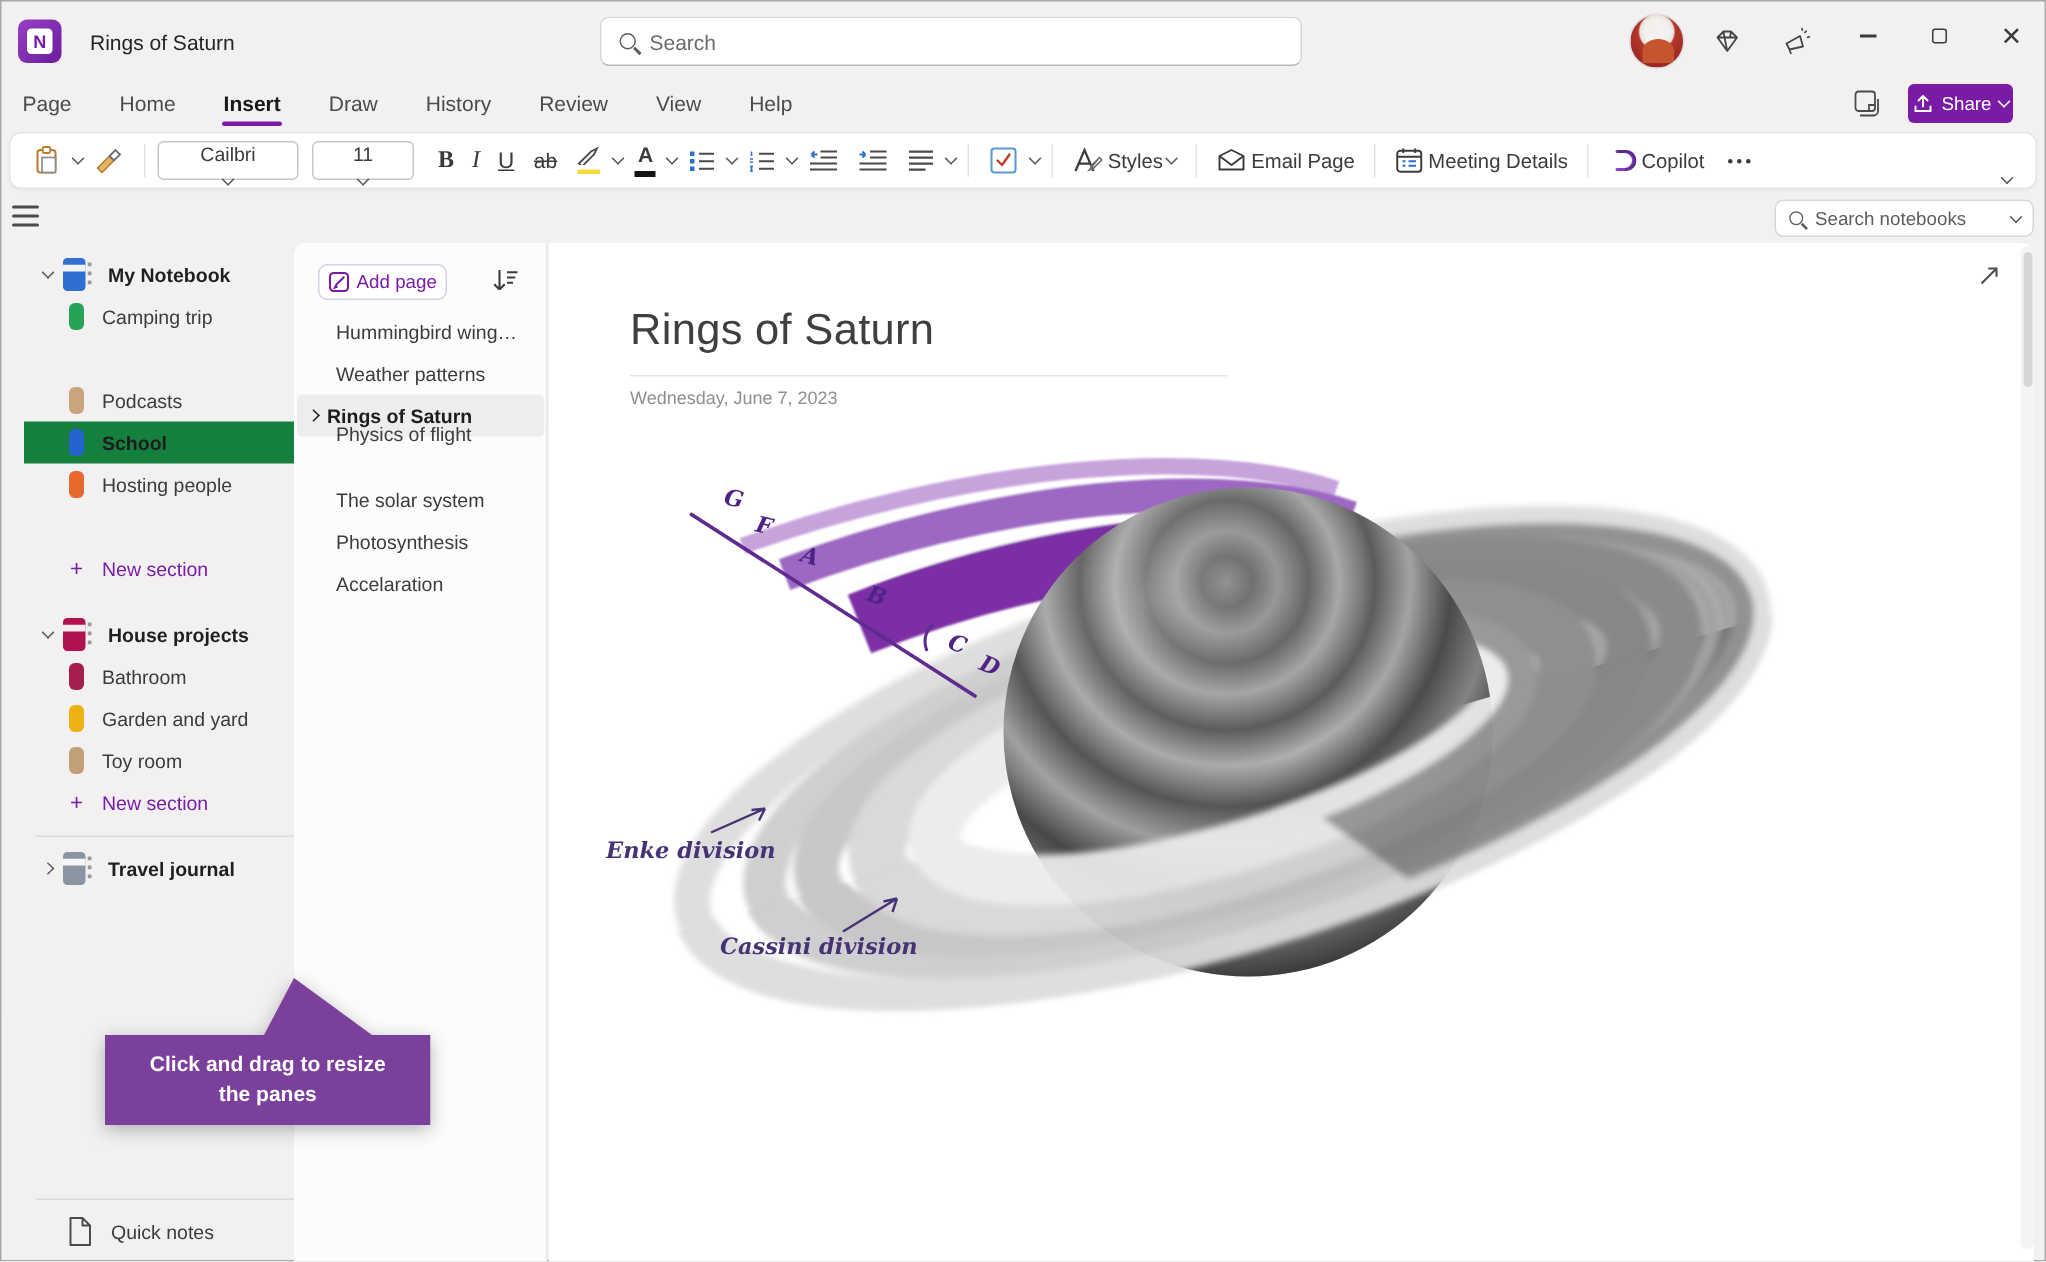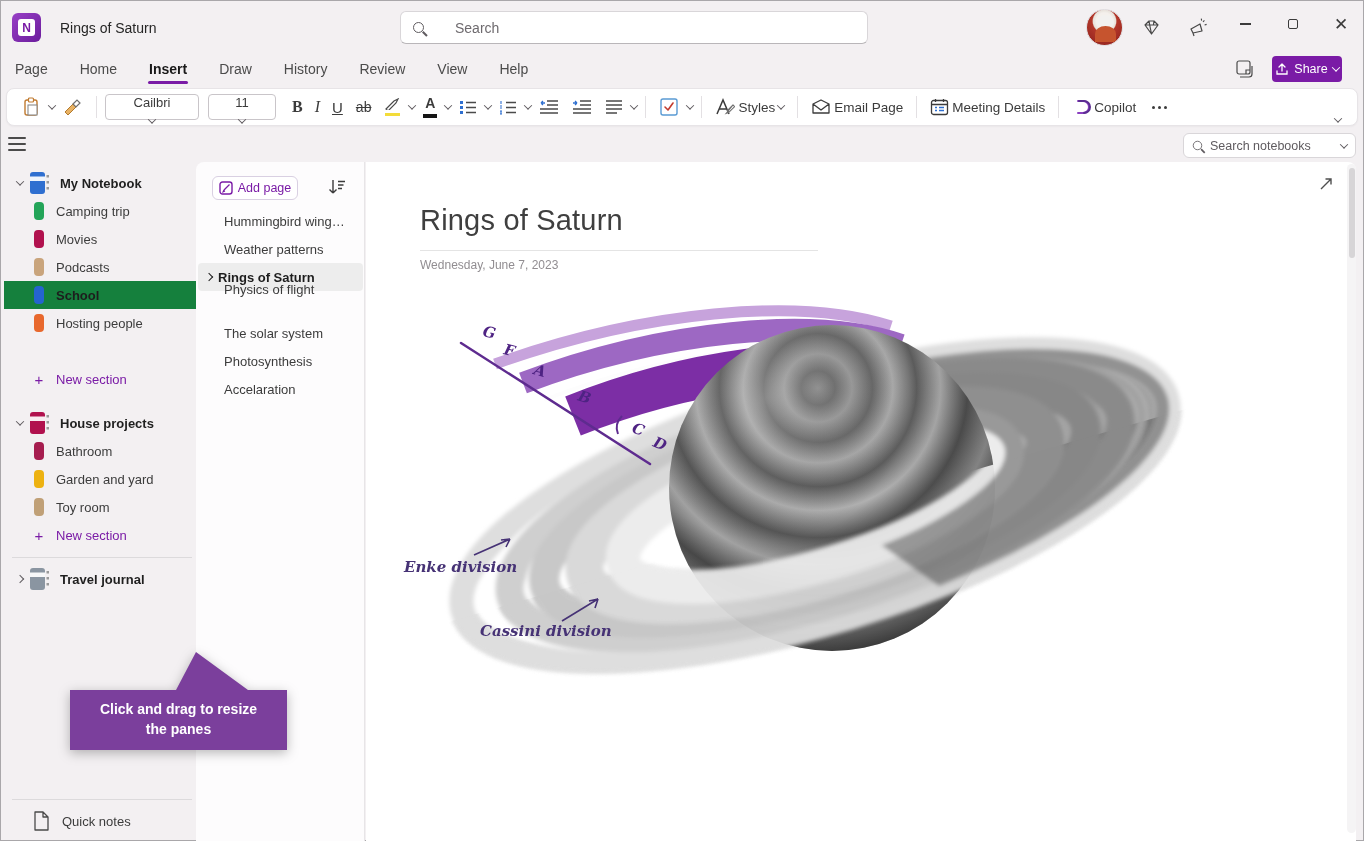--- a/index.html
+++ b/index.html
@@ -12,21 +12,21 @@
   .titlebar { position:absolute; left:0; top:0; width:100%; height:56px; }
   .applogo { position:absolute; left:12px; top:13px; width:29px; height:29px; border-radius:6px;
              background:linear-gradient(135deg,#9840c6,#6b1c9c); color:#fff; font-weight:bold;
              font-size:15px; display:flex; align-items:center; justify-content:center; }
   .applogo span{ background:#fff; color:#7a1ba6; width:17px; height:17px; border-radius:3px;
              display:flex; align-items:center; justify-content:center; font-size:12px; }
   .wintitle { position:absolute; left:60px; top:20px; font-size:14px; color:#252525; }
   .searchbox { position:absolute; left:400px; top:11px; width:468px; height:33px; background:#fff;
                border:1px solid #d9d6d9; border-bottom-color:#b9b6b9; border-radius:6px;
                display:flex; align-items:center; padding-left:12px; gap:9px; }
-  .searchbox .ph { color:#6e6a6e; font-size:14px;margin-left:22px; }
+  .searchbox .ph { color:#6e6a6e; font-size:14px; }
   .mag { width:11px; height:11px; border:1.6px solid #5f5b5f; border-radius:50%; position:relative; flex:0 0 auto;}
   .mag::after{ content:""; position:absolute; width:6px; height:1.6px; background:#5f5b5f;
                transform:rotate(45deg); left:8px; top:10px; }
   .avatar { position:absolute; left:1086px; top:9px; width:37px; height:37px; border-radius:50%;
             background:radial-gradient(circle at 50% 32%, #f4f0ec 0 28%, #e8e2da 38%, #b3372a 42%, #8c1f1c 100%);
             overflow:hidden; border:1px solid #e0dde0;}
   .avatar::before{content:"";position:absolute;left:10px;top:5px;width:17px;height:14px;border-radius:50%;
             background:#f2f1ef;}
   .avatar::after{content:"";position:absolute;left:8px;top:16px;width:21px;height:16px;border-radius:50% 50% 0 0;
             background:#c6542e;}
@@ -75,21 +75,21 @@
   
   .hamburger { position:absolute; left:8px; top:137px; width:18px; height:14px; display:flex;
                flex-direction:column; justify-content:space-between; }
   .hamburger i { height:1.6px; background:#4b4b4b; border-radius:1px; }
   .nb-search { position:absolute; left:1183px; top:133px; width:173px; height:25px; background:#fff;
                border:1px solid #d9d6d9; border-radius:6px; display:flex; align-items:center;
                padding:0 8px; gap:7px; font-size:12.5px; color:#5f5b5f; }
   .nb-search .lbl{ flex:1; }
 
   
-  .sidebar { position:absolute; left:4px; top:160px; width:196px; bottom:0;text-decoration:underline; }
+  .sidebar { position:absolute; left:16px; top:160px; width:196px; bottom:0;text-decoration:underline; }
   .srow { position:absolute; left:0; width:196px; height:28px; display:flex; align-items:center; font-size:13px; color:#3c3c3c;}
   .srow .tab { width:10px; height:18px; border-radius:4px; margin-left:30px; margin-right:12px; flex:0 0 auto;}
   .srow.hdr { font-weight:700; color:#1f1f1f; }
   .srow .chevslot { width:16px; margin-left:8px; display:flex; justify-content:center; }
   .srow .nbicon { margin-right:10px; }
   .srow.sel { background:#15803d; }
   .newsec { color:#7a1ba6; }
   .newsec .plus { margin-left:30px; margin-right:12px; width:10px; text-align:center; font-size:15px; }
   .sb-divider { position:absolute; left:8px; width:180px; height:1px; background:#dcdadc; }
 
@@ -328,24 +328,20 @@
           <rect x="2" y="5.5" width="15" height="4.5" fill="#ffffff" opacity=".92"></rect>
           <rect x="18.5" y="4" width="2.5" height="2.5" fill="#9a9a9a"></rect>
           <rect x="18.5" y="10" width="2.5" height="2.5" fill="#9a9a9a"></rect>
           <rect x="18.5" y="16" width="2.5" height="2.5" fill="#9a9a9a"></rect>
         </svg>
       <span>My Notebook</span>
     </div>
     <div class="srow" style="top:37px">
       <span class="tab" style="background: rgb(35, 164, 88);"></span>
       <span>Camping trip</span>
-    </div>
-    <div class="srow" style="top:65px">
-      <span class="tab" style="background: rgb(177, 17, 78);"></span>
-      <span>Movies</span>
     </div>
     <div class="srow" style="top:93px">
       <span class="tab" style="background: rgb(201, 164, 124);"></span>
       <span>Podcasts</span>
     </div>
     <div class="srow sel" style="top:121px; font-weight:700; color:#1d1d1d">
       <span class="tab" style="background: rgb(37, 100, 207);"></span>
       <span>School</span>
     </div>
     <div class="srow" style="top:149px">

